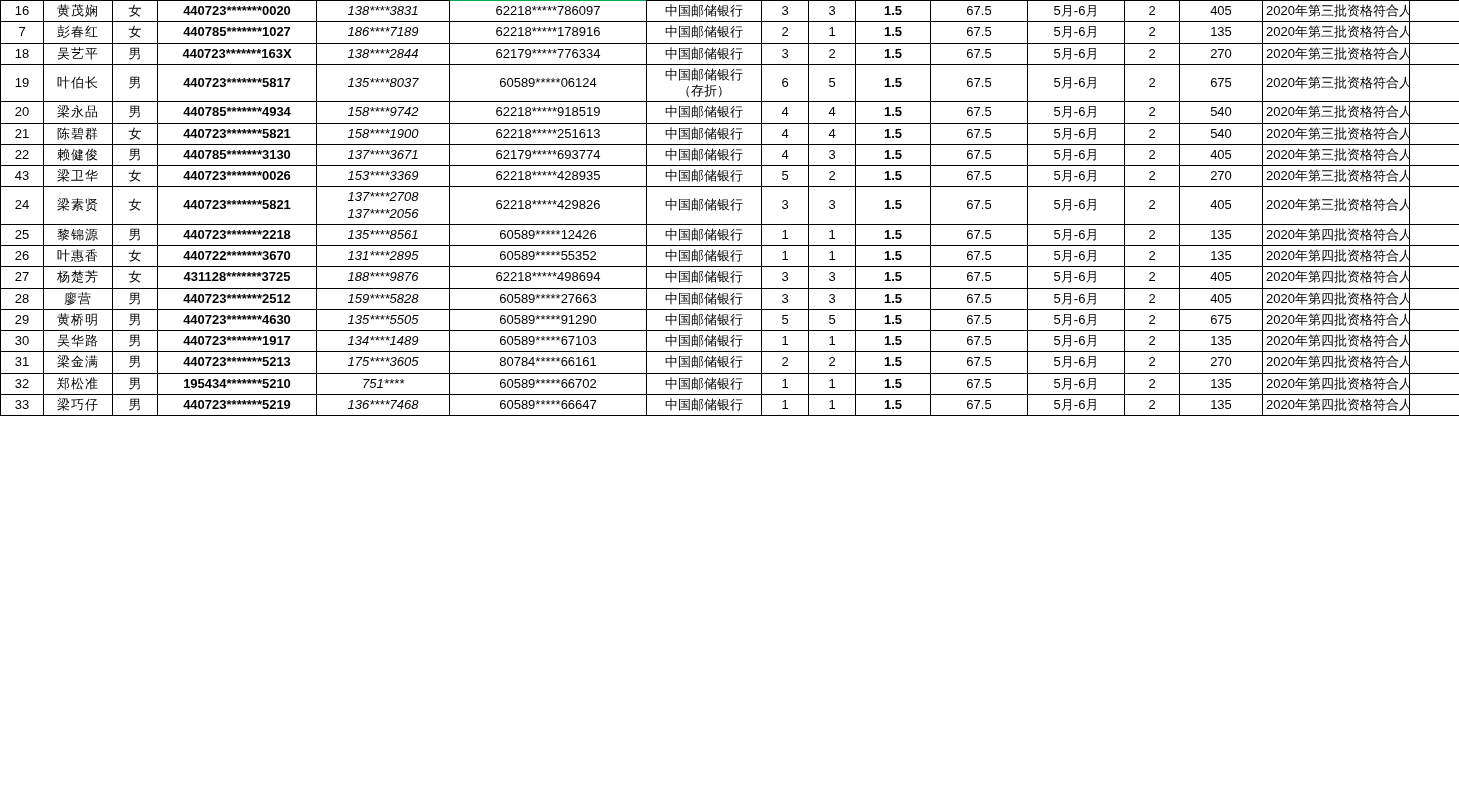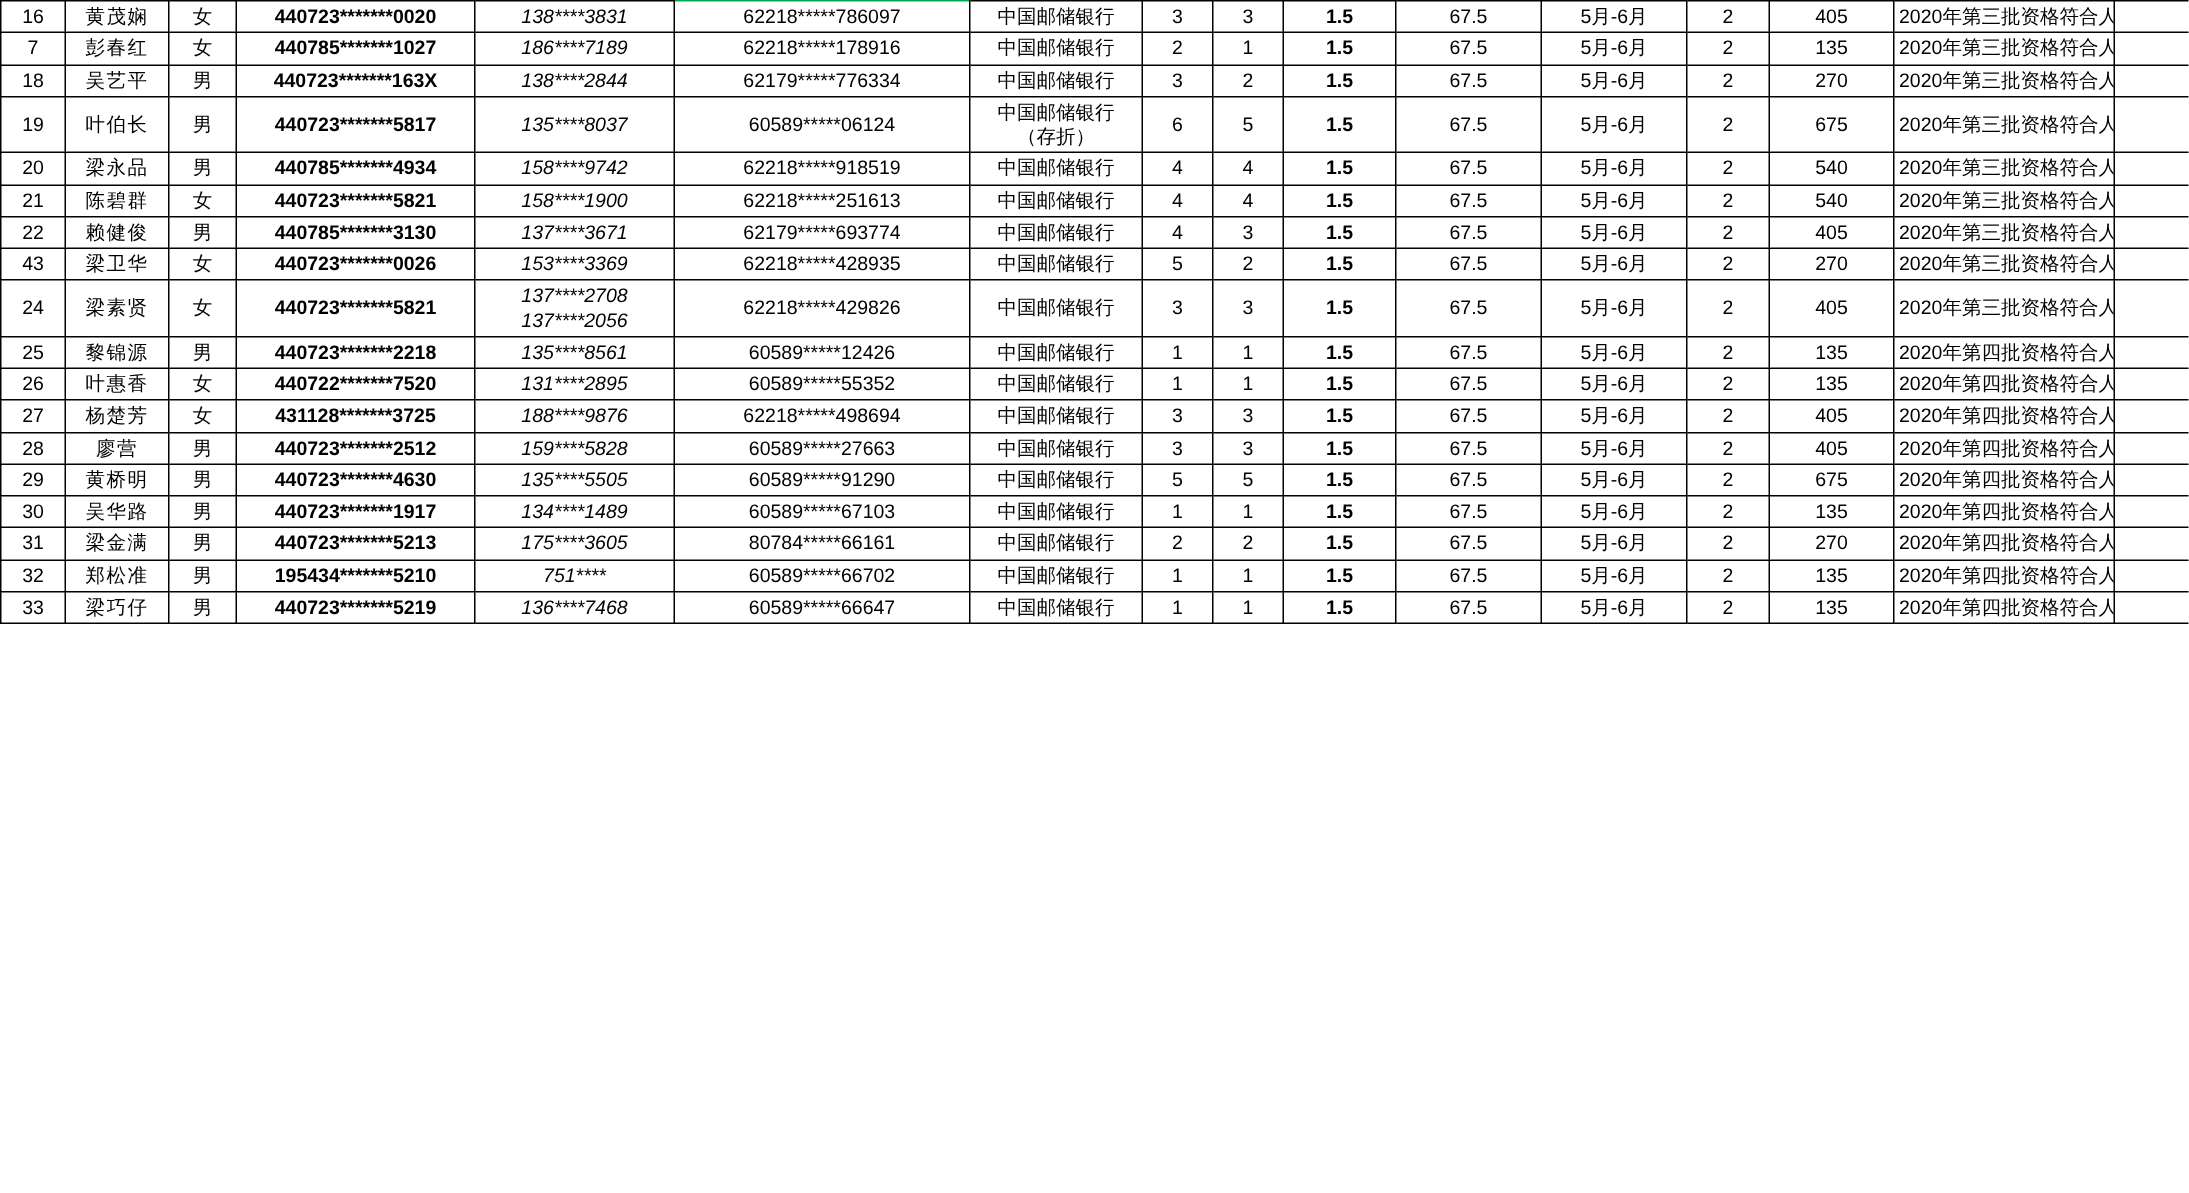--- a/index.html
+++ b/index.html
@@ -239,21 +239,21 @@
         <td class="c-period">5月-6月</td>
         <td class="c-months">2</td>
         <td class="c-total">135</td>
         <td class="c-remark">2020年第四批资格符合人员</td>
         <td class="c-blank"></td>
       </tr>
       <tr>
         <td class="c-index">26</td>
         <td class="c-name">叶惠香</td>
         <td class="c-gender">女</td>
-        <td class="c-id">440722*******7520</td>
+        <td class="c-id">440722*******3670</td>
         <td class="c-phone">131****2895</td>
         <td class="c-account">60589*****55352</td>
         <td class="c-bank">中国邮储银行</td>
         <td class="c-n1">1</td>
         <td class="c-n2">1</td>
         <td class="c-rate">1.5</td>
         <td class="c-amt">67.5</td>
         <td class="c-period">5月-6月</td>
         <td class="c-months">2</td>
         <td class="c-total">135</td>

